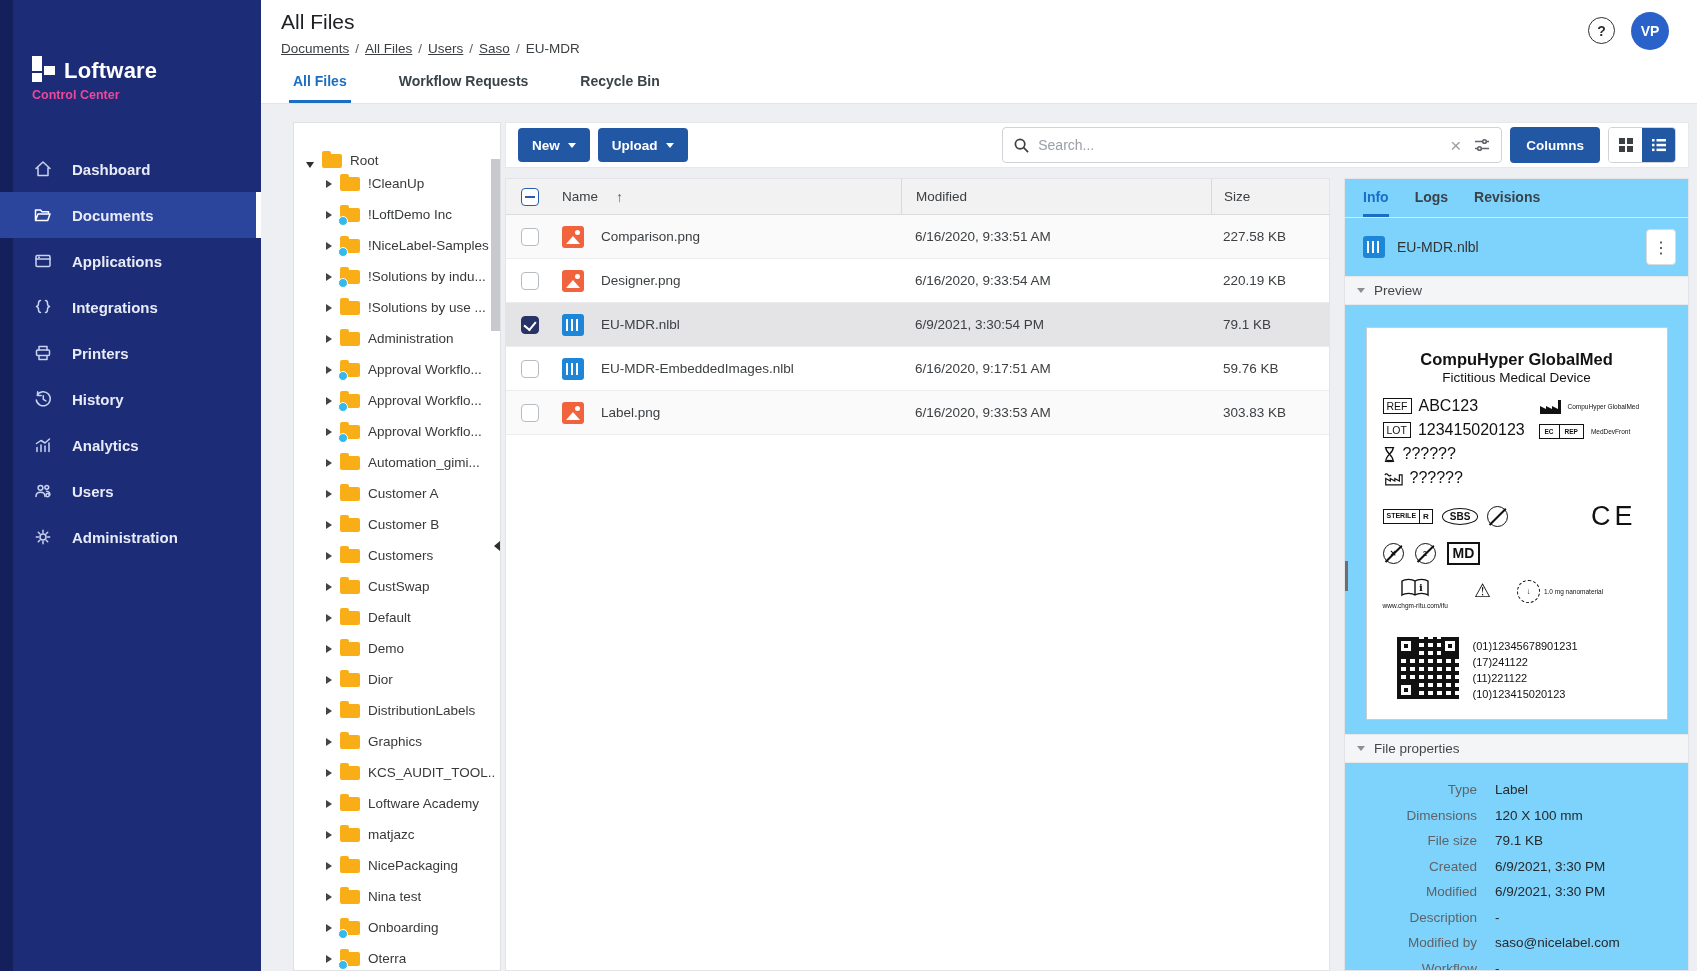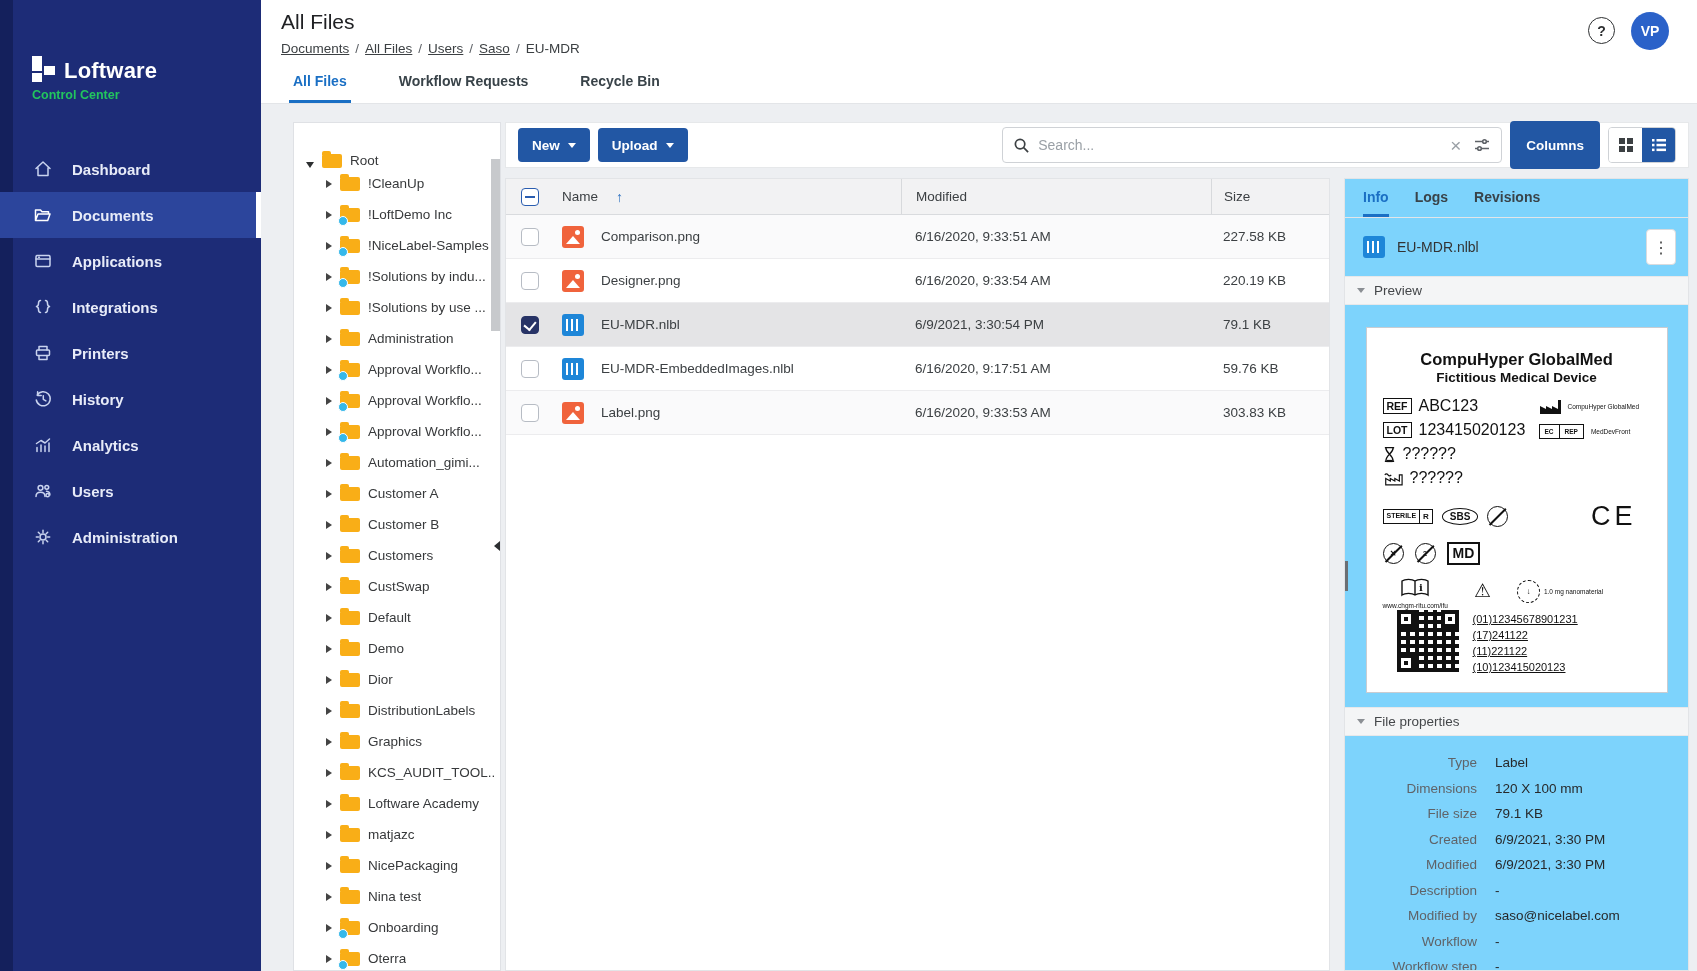--- a/index.html
+++ b/index.html
@@ -11,21 +11,21 @@
   .sidebar { width:261px; background:#1d2c77; color:#fff; flex-shrink:0; position:relative; }
   .sidebar::before { content:""; position:absolute; left:0; top:0; bottom:0; width:13px; background:#14205c; }
   .brand { padding:24px 0 0 32px; }
   .brand-row { display:flex; align-items:flex-end; gap:8px; }
   .brand-mark { position:relative; width:24px; height:26px; }
   .brand-mark i { position:absolute; background:#fff; }
   .brand-mark .b1 { left:0; top:0; width:10px; height:15px; }
   .brand-mark .b2 { left:0; top:17px; width:10px; height:9px; }
   .brand-mark .b3 { left:12px; top:10px; width:11px; height:9px; }
   .brand-name { font-size:22px; font-weight:700; letter-spacing:.2px; line-height:1;margin-top:36px; }
-  .brand-sub { margin-top:6px; font-size:12.5px; font-weight:700; color:#22c55e; }
+  .brand-sub { margin-top:6px; font-size:12.5px; font-weight:700; color:#ec4899; }
   .nav { margin-top:44px; }
   .nav-item { display:flex; align-items:center; gap:18px; height:46px; padding-left:32px;
     font-size:15px; font-weight:700; color:#e7ebf8; cursor:pointer; position:relative; }
   .nav-item.active { background:#2c459c; }
   .nav-item.active::after { content:""; position:absolute; right:0; top:0; bottom:0; width:5px; background:#fff; }
   .nav-ico { width:22px; height:22px; display:flex; align-items:center; justify-content:center; color:#c9d3ef; }
   .nav-ico svg { width:20px; height:20px; stroke:#c9d3ef; fill:none; stroke-width:1.5;
     stroke-linecap:round; stroke-linejoin:round; }
   .nav-item.active .nav-ico svg { stroke:#ffffff; }
 
@@ -81,21 +81,21 @@
   .caret-down { width:0; height:0; border-left:4.5px solid transparent; border-right:4.5px solid transparent;
     border-top:5.5px solid #fff; }
   .toolbar-spacer { flex:1; }
   .searchbox { width:500px; height:36px; border:1px solid #cfd2d6; border-radius:4px; background:#fff;
     display:flex; align-items:center; padding:0 10px; gap:8px; }
   .search-svg { width:17px; height:17px; stroke:#3c4043; fill:none; stroke-width:1.8; flex-shrink:0; }
   .search-input { flex:1; border:none; outline:none; font-family:inherit; font-size:14px; color:#202124; }
   .search-input::placeholder { color:#9aa0a6; }
   .search-clear { font-size:19px; color:#9aa0a6; cursor:pointer; line-height:1; padding:0 4px; }
   .sliders-svg { width:18px; height:18px; stroke:#5f6368; fill:none; stroke-width:1.6; cursor:pointer; flex-shrink:0; }
-  .btn-columns { height:48px; padding:0 16px; }
+  .btn-columns { height:36px; padding:0 16px; }
   .view-toggle { display:flex; border:1px solid #cfd2d6; border-radius:4px; overflow:hidden; height:36px; }
   .vt-seg { width:33px; display:flex; align-items:center; justify-content:center; cursor:pointer; background:#fff; }
   .vt-seg.active { background:#2257a4; }
   .grid-svg rect { fill:#3c4043; }
   .list-svg rect { fill:#fff; }
 
   .panels { flex:1; display:flex; gap:14px; margin-top:10px; min-height:0; }
 
   
   .table-card { flex:1; background:#fff; border:1px solid #e2e4e7; display:flex; flex-direction:column; min-width:0; }
@@ -145,26 +145,26 @@
   .section-head { display:flex; align-items:center; gap:9px; height:29px; background:#f4f5f6;
     border-top:1px solid #e7e8ea; border-bottom:1px solid #e7e8ea; padding-left:12px;
     font-size:13.5px; color:#44474a; cursor:pointer; flex-shrink:0; }
   .sh-tri { width:0; height:0; border-left:4px solid transparent; border-right:4px solid transparent;
     border-top:5px solid #8b8f94; }
   .preview-body { padding:22px 0 14px; display:flex; justify-content:center; flex-shrink:0; }
 
   
   .label-box { width:302px; border:1px solid #c9ccd1; background:#fff; padding:22px 16px 16px; color:#111; }
   .lb-title { text-align:center; font-size:16.5px; font-weight:700; }
-  .lb-sub { text-align:center; font-size:13.5px; margin-top:1px;font-weight:bold; }
+  .lb-sub { text-align:center; font-size:13.5px; margin-top:1px; }
   .lb-cols { display:flex; margin-top:12px; }
   .lb-left { flex:1; display:flex; flex-direction:column; gap:6px; }
   .lb-right { width:112px; display:flex; flex-direction:column; gap:10px; padding-top:2px; }
   .sym-row { display:flex; align-items:center; gap:7px; }
-  .ref-box { border:1.5px solid #111; font-size:10.5px; font-weight:700; padding:0 3px; line-height:14px; }
+  .ref-box { border:1.5px solid #111; font-size:10.5px; font-weight:400; padding:0 3px; line-height:14px; }
   .sym-val { font-size:16px; }
   .mini-txt { font-size:6.5px; line-height:1.15; }
   .ecrep { display:flex; border:1.5px solid #111; }
   .ecrep span { font-size:6.5px; font-weight:700; padding:3px 5px; }
   .ecrep span:first-child { border-right:1.5px solid #111; }
   .lb-syms1 { display:flex; align-items:center; gap:9px; margin-top:14px; }
   .sterile-box { display:flex; border:1.5px solid #111; align-items:stretch; }
   .sterile-box span { padding:2px 3px; font-size:7px; font-weight:700; }
   .sterile-box span:last-child { border-left:1.5px solid #111; font-size:8px; }
   .sbs-oval { border:1.5px solid #111; border-radius:50%; font-size:10px; font-weight:700; padding:2px 7px; }
@@ -174,21 +174,21 @@
     background:#111; transform:rotate(-45deg); }
   .ce-mark { margin-left:auto; font-size:27px; letter-spacing:4px; font-weight:400; padding-right:14px; }
   .lb-syms2 { display:flex; align-items:center; gap:11px; margin-top:10px; }
   .md-box { border:2px solid #111; font-size:14px; font-weight:700; padding:0 4px; line-height:19px; }
   .lb-syms3 { display:flex; align-items:flex-start; gap:26px; margin-top:13px; }
   .ifu-wrap { text-align:center; }
   .warn-tri { font-size:19px; line-height:1; padding-top:3px; }
   .nano-wrap { display:flex; align-items:center; gap:4px; padding-top:2px; }
   .nano-circ { width:23px; height:23px; border:1.2px dashed #111; border-radius:50%;
     display:flex; align-items:center; justify-content:center; font-size:8px; }
-  .qr-row { display:flex; gap:14px; margin-top:1px; padding-left:14px;text-decoration:underline; }
+  .qr-row { display:flex; gap:14px; margin-top:28px; padding-left:14px; }
   .qr { position:relative; width:62px; height:62px; flex-shrink:0;
     background:
       repeating-linear-gradient(0deg,#111 0 4px,transparent 4px 8px),
       repeating-linear-gradient(90deg,#111 0 4px,#fff 4px 9px); }
   .qr i { position:absolute; width:18px; height:18px; border:4px solid #111; background:#fff; }
   .qr i::after { content:""; position:absolute; inset:3px; background:#111; }
   .qr .f1 { left:0; top:0; } .qr .f2 { right:0; top:0; } .qr .f3 { left:0; bottom:0; }
   .qr-lines { font-size:11px; line-height:1.45; padding-top:2px; }
 
   

